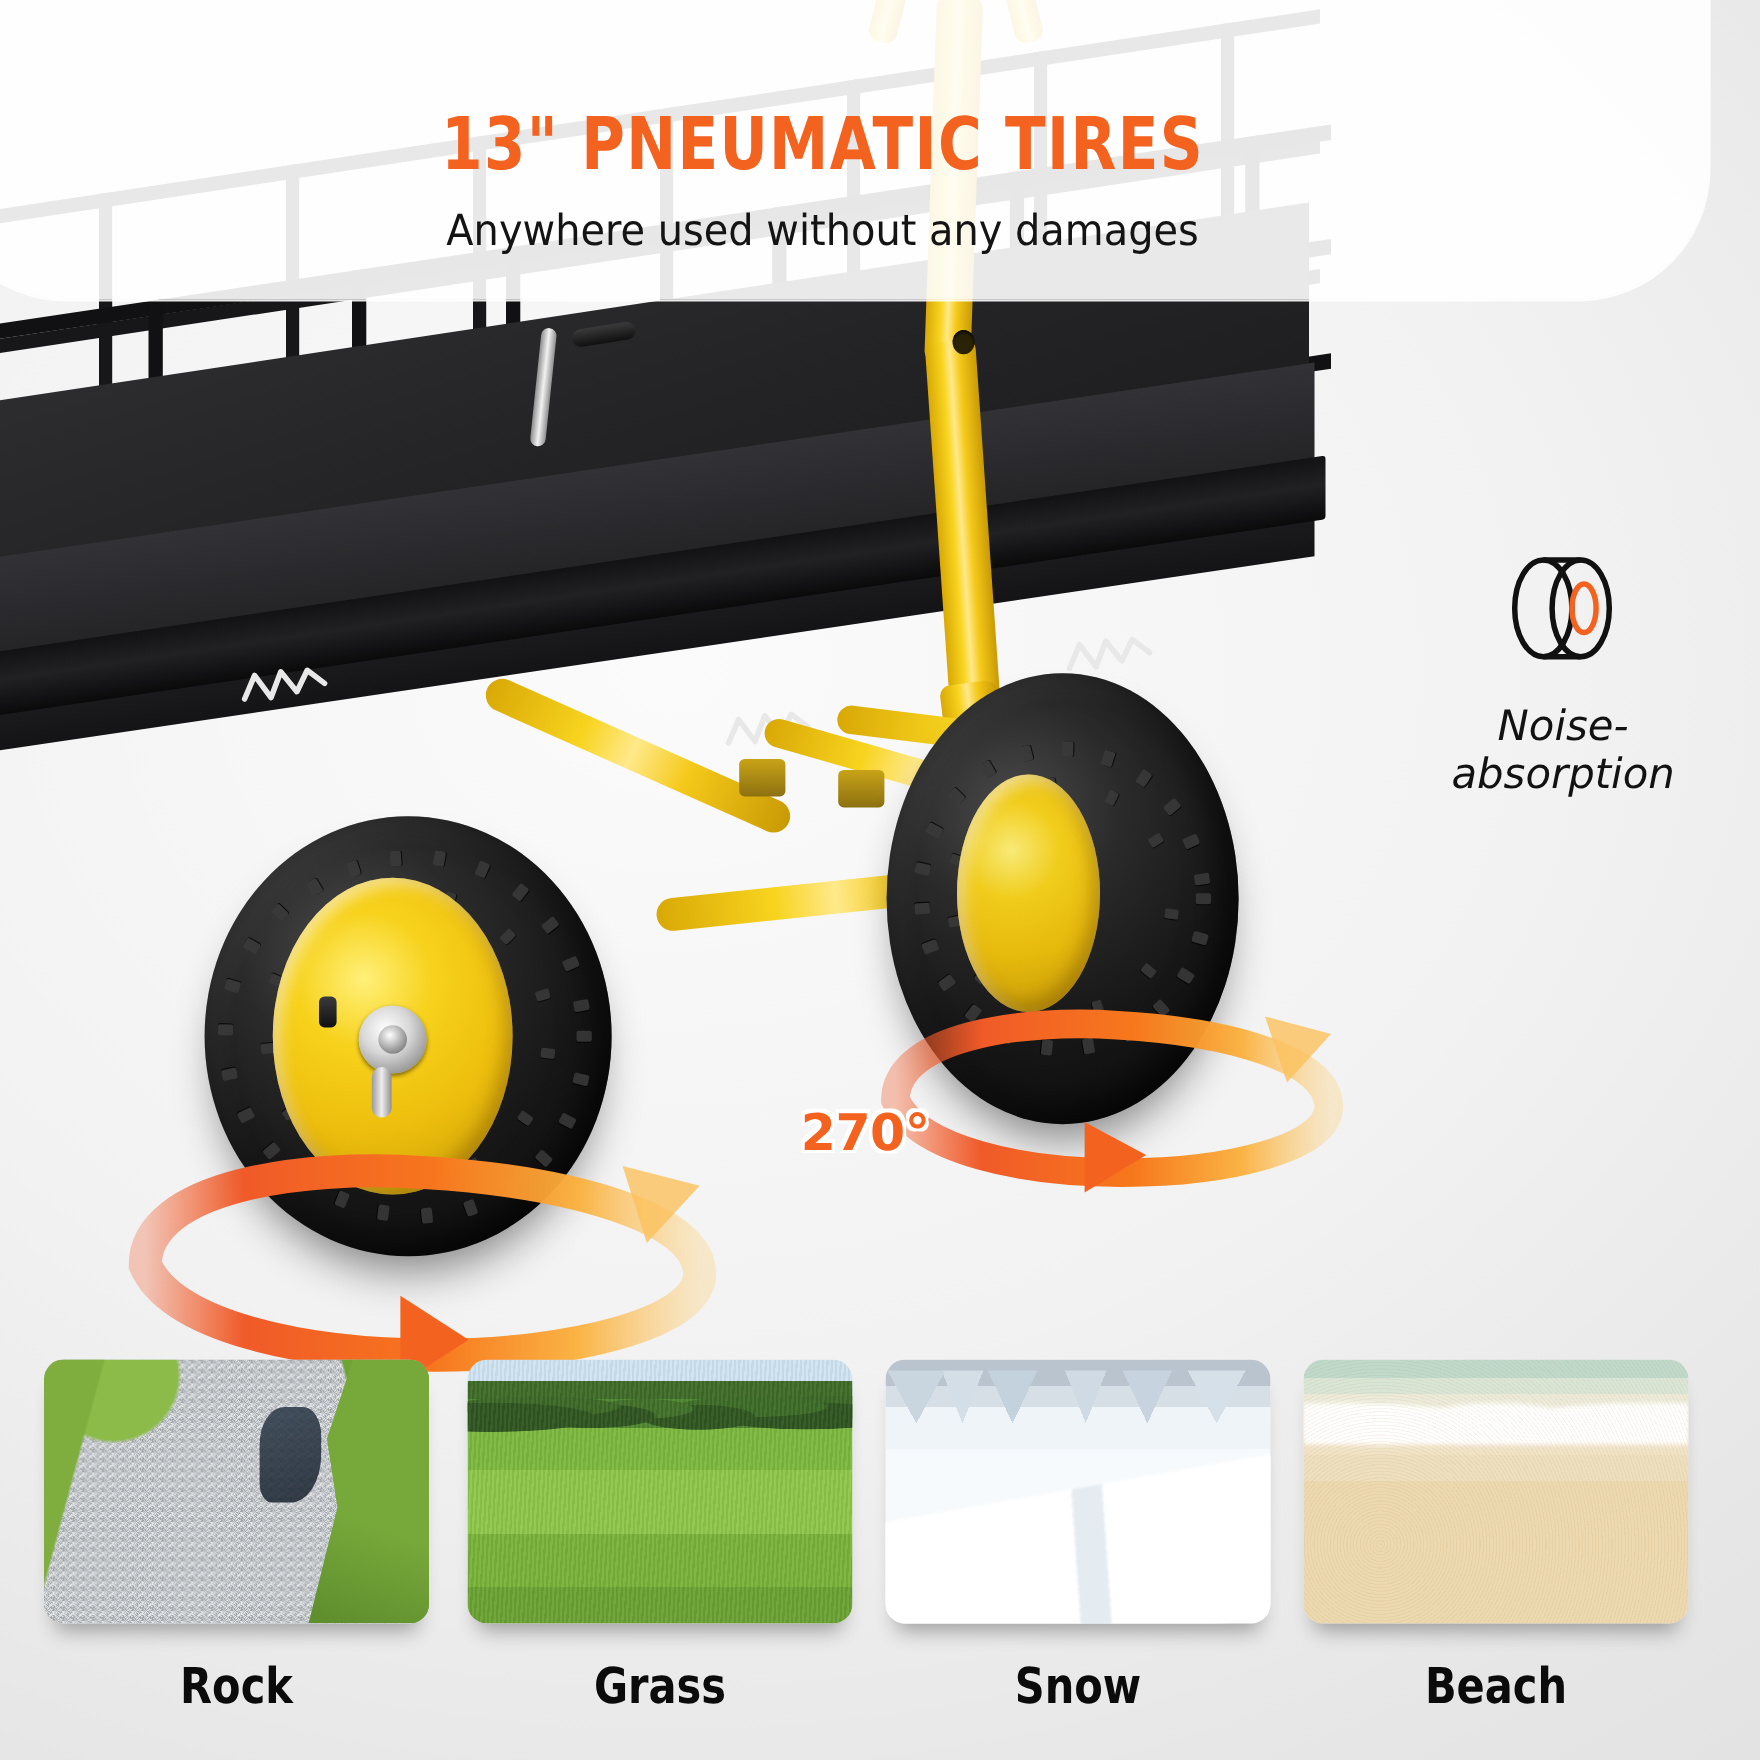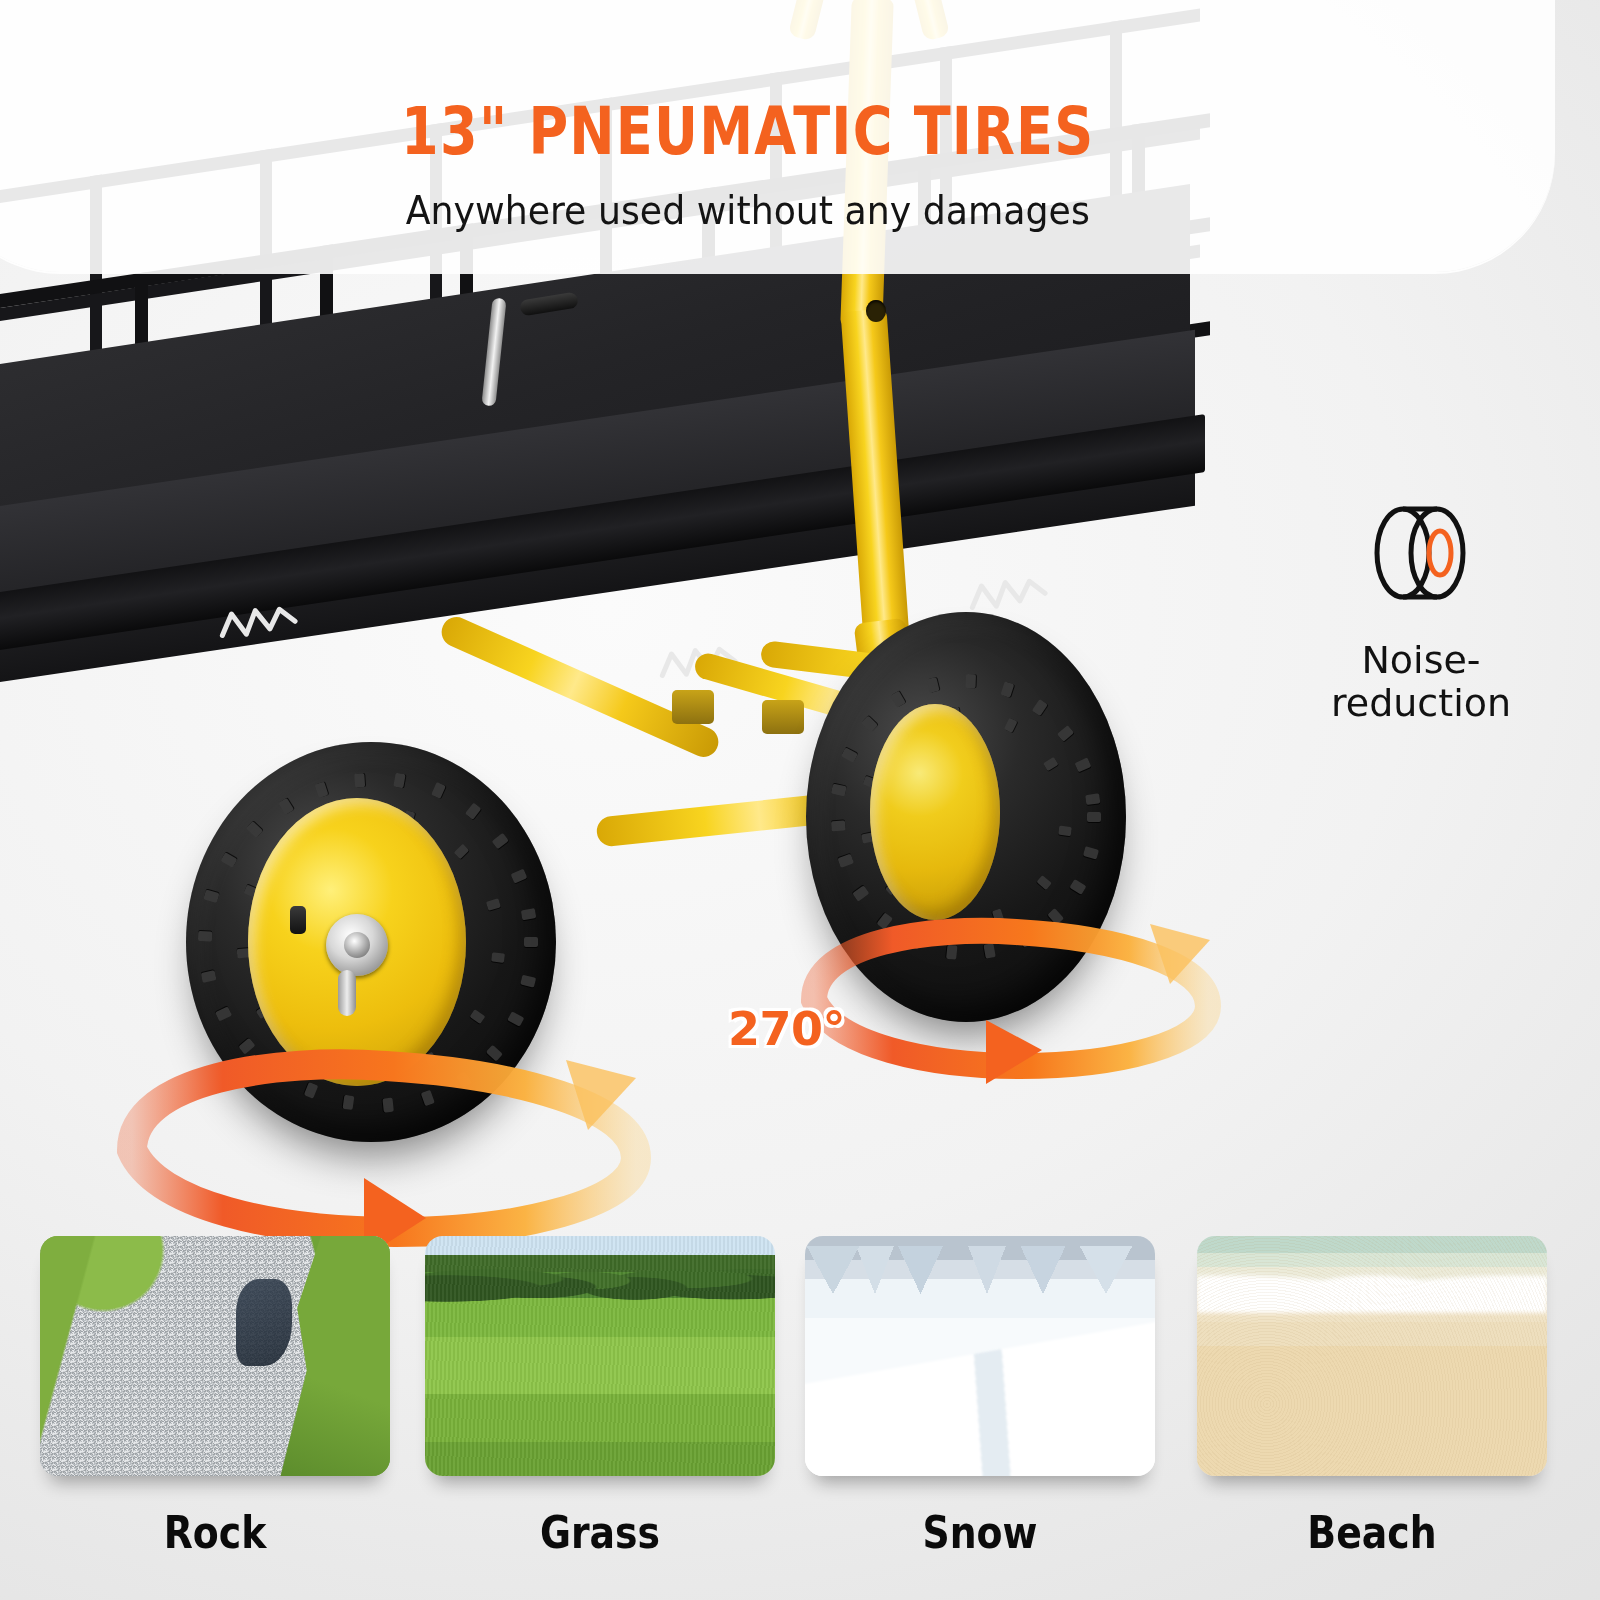--- a/index.html
+++ b/index.html
@@ -145,21 +145,21 @@
     font-size:39px; color:#141414;
     margin-top:26px;
     transform:scaleX(.93);
     white-space:nowrap;
     line-height:1;
   }
 
   
   .feature{
     position:absolute; width:330px;
-    display:flex; flex-direction:column; align-items:center;
+    display:flex; flex-direction:column; align-items:center;font-style:italic;
   }
   .feature .ficon{ width:120px; height:132px; }
   .feature .ficon svg{ width:100%; height:100%; display:block; }
   .feature .flabel{
     margin-top:20px; text-align:center;
     font-family:"DejaVu Sans", sans-serif;
     font-size:38px; line-height:1.13; color:#121212;
     font-weight:normal;
   }
   #feature-noise{ left:1256px; top:487px; }
@@ -180,21 +180,21 @@
   .terr .tlabel{
     margin-top:34px; text-align:center;
     font-family:"DejaVu Sans", sans-serif;
     font-weight:bold; font-size:45px; color:#0b0b0b;
     transform:scaleX(.84);
     line-height:1;
   }
   #terr-0{ left:40px; }
   #terr-1{ left:425px; }
   #terr-2{ left:805px; }
-  #terr-3{ left:1185px;margin-left:12px; }
+  #terr-3{ left:1185px; }
 
   
   .rock-img{position:absolute;inset:0;
     background:
       linear-gradient(105deg,#7fae3f 0 13%, transparent 13.6%),
       linear-gradient(255deg,#6fa336 0 19%, transparent 19.5%),
       radial-gradient(circle at 18% 6%,#8cbb4a 0 16%,transparent 17%),
       repeating-conic-gradient(from 10deg at 30% 40%, #cfd2d4 0 2deg,#9ea3a7 2deg 4deg,#e6e8ea 4deg 6deg,#b7bcc0 6deg 8deg),
       #c4c8cb;
     background-size:auto,auto,auto,9px 9px,auto;}
@@ -497,21 +497,21 @@
       <svg viewBox="0 0 120 132">
         <ellipse cx="42" cy="66" rx="26" ry="44" fill="none" stroke="#111" stroke-width="5"></ellipse>
         <ellipse cx="76" cy="66" rx="26" ry="44" fill="none" stroke="#111" stroke-width="5"></ellipse>
         <line x1="42" y1="22" x2="76" y2="22" stroke="#111" stroke-width="5"></line>
         <line x1="42" y1="110" x2="76" y2="110" stroke="#111" stroke-width="5"></line>
         <ellipse cx="79" cy="66" rx="11" ry="22" fill="none" stroke="#f4621f" stroke-width="5"></ellipse>
       </svg>
     </div>
     <div class="flabel">
       <span>Noise-</span><br>
-      <span>reduction</span>
+      <span>absorption</span>
     </div>
   </div>
 
 
   <div id="terrain">
 
     <div class="terr" id="terr-0">
       <div class="thumb">
         <div class="rock-img"></div>
       </div>

